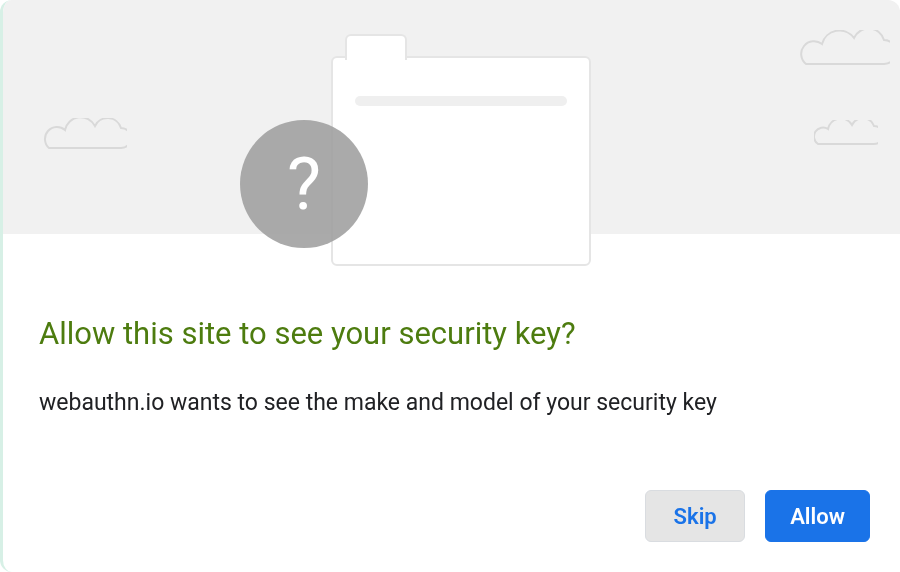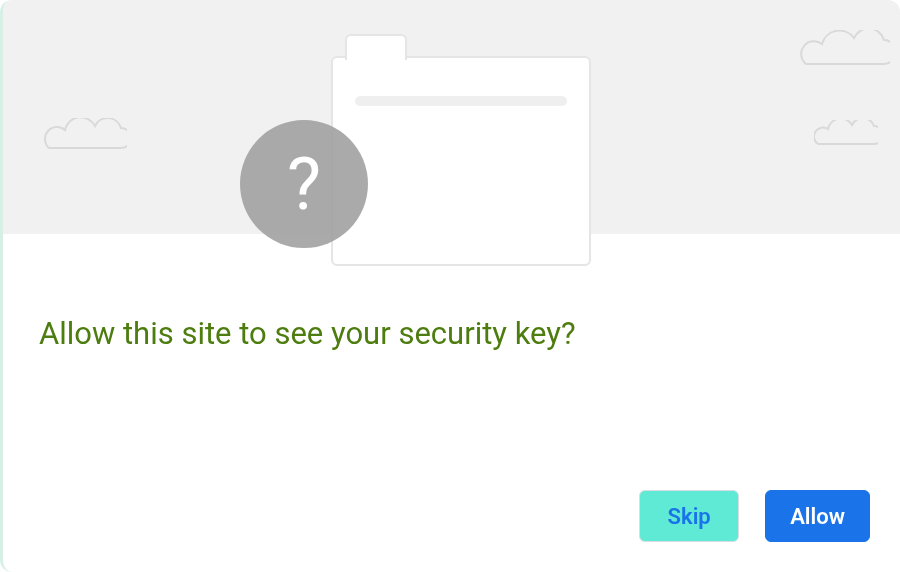--- a/index.html
+++ b/index.html
@@ -111,29 +111,28 @@
       border-radius: 6px;
       font-size: 22px;
       font-weight: 600;
       display: inline-flex;
       align-items: center;
       justify-content: center;
       cursor: pointer;
       font-family: inherit;
     }
     .btn-secondary {
-      background: #5eead4;
+      background: #e5e5e5;
       border: 1px solid #d9dce0;
       color: #1a73e8;
     }
     .btn-primary {
       background: #1a73e8;
       border: 1px solid #1a73e8;
       color: #fff;
-      margin-left: 6px;
     }
   </style>
 </head>
 <body>
 
 <div class="dialog">
 
   <div class="hero">
     <svg class="cloud left" viewBox="0 0 84 34">
       <path d="M6 30 h72 a10 10 0 0 0 0 -20 a14 14 0 0 0 -26 -2 a16 16 0 0 0 -30 4 a12 12 0 0 0 -16 18 z"></path>
@@ -150,20 +149,21 @@
       <div class="folder-line"></div>
     </div>
 
     <div class="avatar">
       <span>?</span>
     </div>
   </div>
 
   <div class="content">
     <h1 class="title">Allow this site to see your security key?</h1>
+    <p class="desc">webauthn.io wants to see the make and model of your security key</p>
   </div>
 
   <div class="buttons">
     <button class="btn btn-secondary">Skip</button>
     <button class="btn btn-primary">Allow</button>
   </div>
 
 </div>
 
 </body></html>

